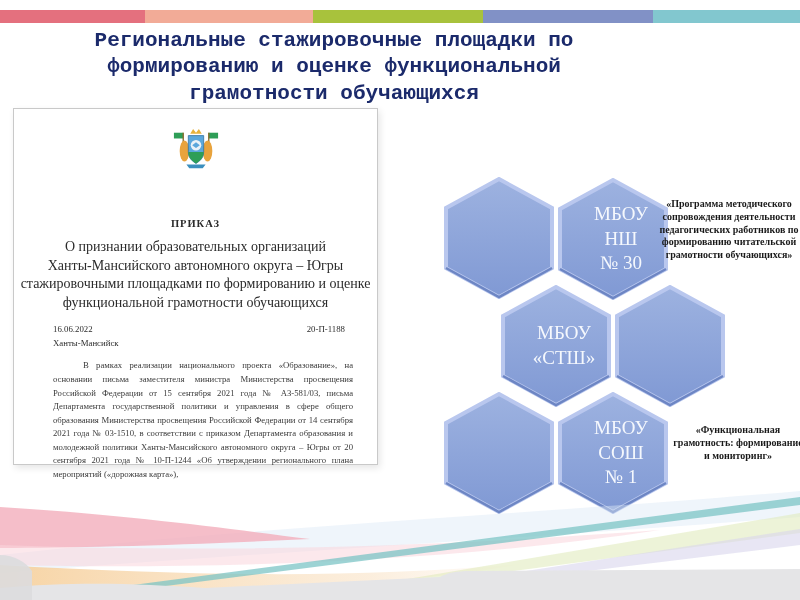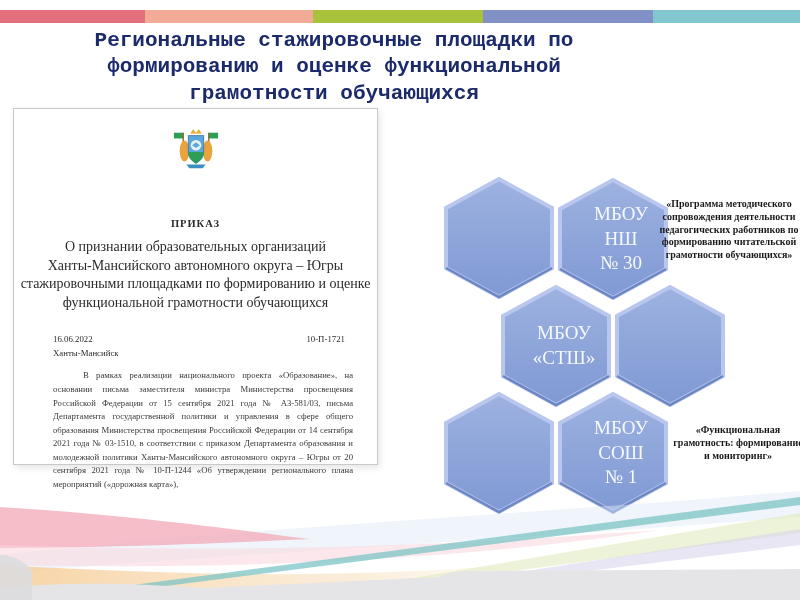--- a/index.html
+++ b/index.html
@@ -15,21 +15,21 @@
   .title{position:absolute;top:28px;left:0;width:668px;box-sizing:border-box;padding:0 52px;
          text-align:center;font-weight:bold;font-size:21px;line-height:1.25;color:var(--title-color,#1b2a6b);font-family:Liberation Mono, monospace;}
 
   
   .doc{position:absolute;left:13px;top:108px;width:365px;height:357px;background:#ffffff;
        border:1px solid #c9c9c9;box-shadow:2px 3px 7px rgba(0,0,0,0.10);box-sizing:border-box;color:#2b2b2b;}
   .doc-emblem{display:block;margin:17px auto 0;}
   .doc-org{margin-top:9px;text-align:center;font-weight:bold;font-size:9.5px;line-height:1.45;white-space:pre-line;}
   .doc-order{margin-top:44px;text-align:center;font-weight:bold;font-size:10.5px;letter-spacing:1px;}
   .doc-subject{margin-top:9px;text-align:center;font-size:14px;line-height:1.33;white-space:pre-line;}
-  .doc-meta{margin-top:22px;display:flex;justify-content:space-between;padding:0 32px 0 39px;font-size:8.8px;}
+  .doc-meta{margin-top:12px;display:flex;justify-content:space-between;padding:0 32px 0 39px;font-size:8.8px;}
   .doc-city{margin-top:4px;padding-left:39px;font-size:8.8px;}
   .doc-body{margin-top:11px;padding:0 24px 0 39px;font-size:8.7px;line-height:1.56;text-align:justify;text-indent:30px;color:#3a3a3a;}
 
   
   .hex{position:absolute;width:110px;height:122px;}
   .hex svg{position:absolute;left:0;top:0;}
   .hex-label{position:absolute;inset:0;display:flex;align-items:center;justify-content:center;
              text-align:center;color:#f5f8fd;font-size:19px;line-height:1.3;white-space:pre-line;padding-left:16px;}
   .hex-a{left:444px;top:177px}
   .hex-b{left:558px;top:178px}
@@ -92,21 +92,21 @@
       <path d="M26,20 l4,-3 l4,3 l-4,3 Z" fill="#5aa7dc"></path>
       <path d="M20,40 h20 l-3,4 h-14 Z" fill="#3c8fbe"></path>
     </svg>
     <div class="doc-order">ПРИКАЗ</div>
     <div class="doc-subject">О признании образовательных организаций
 Ханты-Мансийского автономного округа – Югры
 стажировочными площадками по формированию и оценке
 функциональной грамотности обучающихся</div>
     <div class="doc-meta">
       <span>16.06.2022</span>
-      <span>10-П-1721</span>
+      <span>20-П-1188</span>
     </div>
     <div class="doc-city">Ханты-Мансийск</div>
     <div class="doc-body">В рамках реализации национального проекта «Образование», на основании письма заместителя министра Министерства просвещения Российской Федерации от 15 сентября 2021 года № АЗ-581/03, письма Департамента государственной политики и управления в сфере общего образования Министерства просвещения Российской Федерации от 14 сентября 2021 года № 03-1510, в соответствии с приказом Департамента образования и молодежной политики Ханты-Мансийского автономного округа – Югры от 20 сентября 2021 года № 10-П-1244 «Об утверждении регионального плана мероприятий («дорожная карта»),</div>
   </div>
 
   <div class="hex hex-a">
     <svg width="110" height="122" viewBox="0 0 110 122">
       <polygon points="55,2 108,31 108,91 55,120 2,91 2,31" fill="url(#hexGrad)" stroke="var(--hex-edge,#b9c7ee)" stroke-width="4"></polygon>
       <polyline points="2,91 55,120 108,91" fill="none" stroke="#6d86c4" stroke-width="2.5"></polyline>
     </svg>

